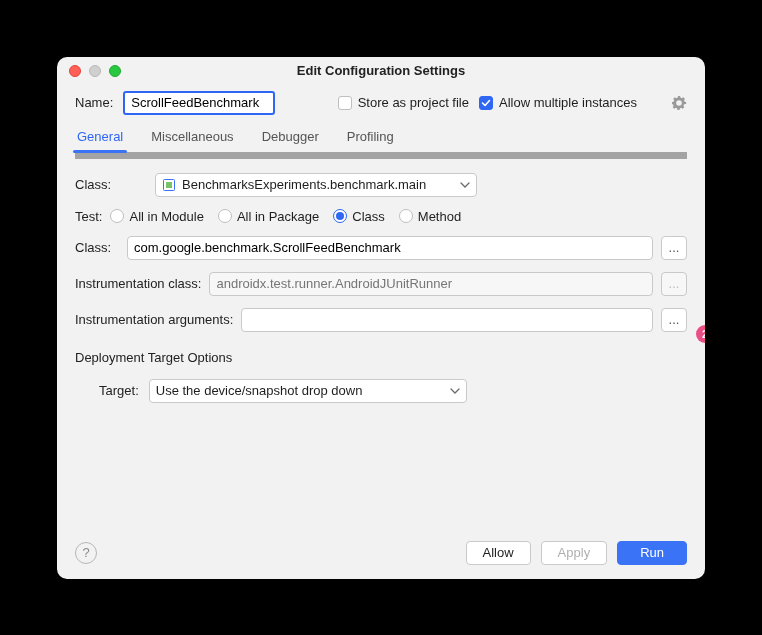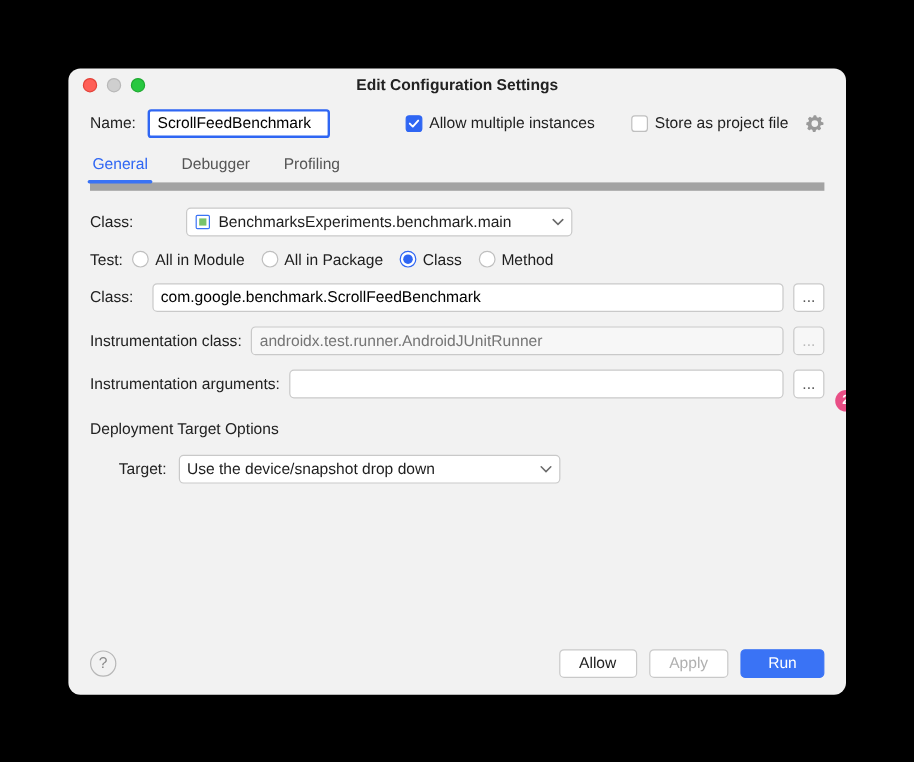--- a/index.html
+++ b/index.html
@@ -252,41 +252,42 @@
       <div class="dot green"></div>
     </div>
     <div class="title">Edit Configuration Settings</div>
   </div>
 
   <div class="content">
     <div class="row name-row">
       <span class="label">Name:</span>
       <input class="name-input" value="ScrollFeedBenchmark" style="">
       <div style="flex:1"></div>
+      <label class="check-group">
+        <span class="chk">
+          
+        </span>
+        <span>Store as project file</span>
+      </label>
       <label class="check-group" style="margin-right:20px;">
         <span class="chk checked">
           <svg viewBox="0 0 10 10">
               <path d="M1.5 5 L4 7.5 L8.5 2.5" stroke="#fff" stroke-width="1.6" fill="none" stroke-linecap="round" stroke-linejoin="round"></path>
             </svg>
         </span>
         <span>Allow multiple instances</span>
       </label>
-      <label class="check-group">
-        <span class="chk">
-          
-        </span>
-        <span>Store as project file</span>
-      </label>
       <svg class="gear" viewBox="0 0 16 16" style="margin-left:4px;">
         <path fill="currentColor" d="M8 5.2A2.8 2.8 0 108 10.8 2.8 2.8 0 008 5.2zm6.2 3.9l-1.3.3a5 5 0 01-.5 1.2l.7 1.1a.5.5 0 01-.1.7l-1 1a.5.5 0 01-.7.1l-1.1-.7a5 5 0 01-1.2.5l-.3 1.3a.5.5 0 01-.5.4H6.8a.5.5 0 01-.5-.4l-.3-1.3a5 5 0 01-1.2-.5l-1.1.7a.5.5 0 01-.7-.1l-1-1a.5.5 0 01-.1-.7l.7-1.1a5 5 0 01-.5-1.2l-1.3-.3A.5.5 0 011 8.6V7.4a.5.5 0 01.4-.5l1.3-.3a5 5 0 01.5-1.2l-.7-1.1a.5.5 0 01.1-.7l1-1a.5.5 0 01.7-.1l1.1.7a5 5 0 011.2-.5l.3-1.3a.5.5 0 01.5-.4h1.4a.5.5 0 01.5.4l.3 1.3a5 5 0 011.2.5l1.1-.7a.5.5 0 01.7.1l1 1a.5.5 0 01.1.7l-.7 1.1a5 5 0 01.5 1.2l1.3.3a.5.5 0 01.4.5v1.2a.5.5 0 01-.4.5z"></path>
       </svg>
     </div>
 
     <div class="tabs">
       <div class="tab active">General</div>
+      <div class="tab">Miscellaneous</div>
       <div class="tab">Debugger</div>
       <div class="tab">Profiling</div>
     </div>
 
     <div class="form-row">
       <span class="form-label">Class:</span>
       <div class="select" style="width:322px;">
         <svg class="module-icon" viewBox="0 0 14 14">
           <rect x="1.5" y="1.5" width="11" height="11" rx="1" fill="none" stroke="#3a73f5" stroke-width="1"></rect>
           <rect x="4" y="4" width="6" height="6" fill="#78c36a"></rect>

